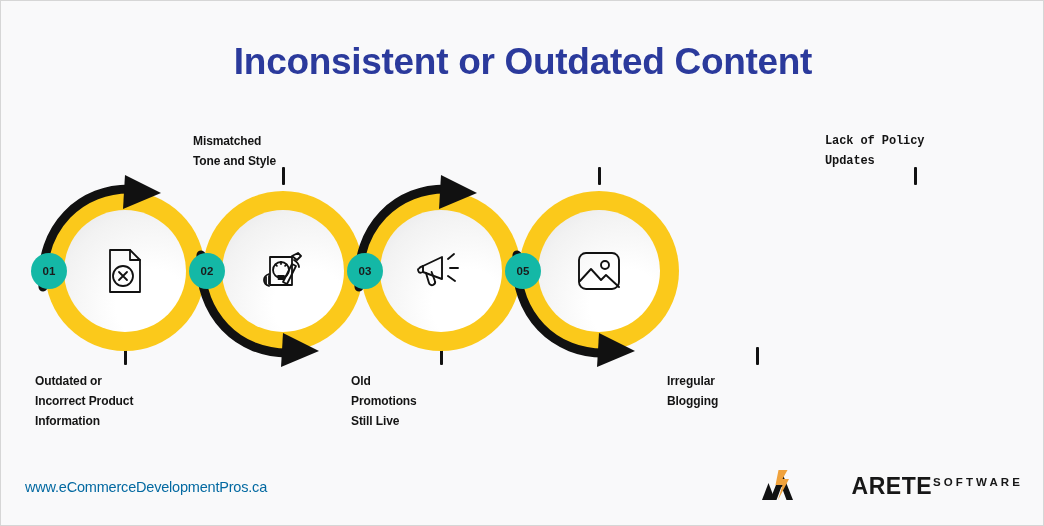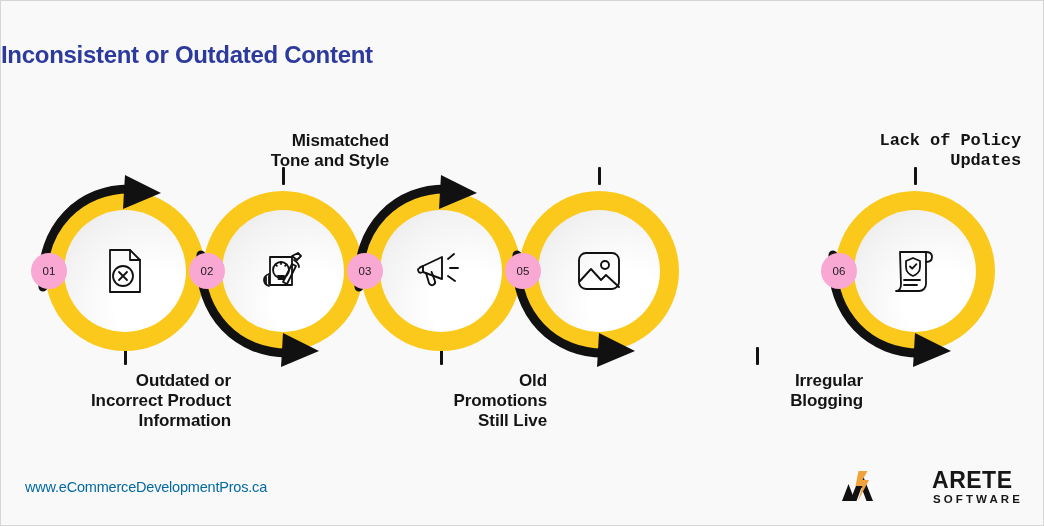--- a/index.html
+++ b/index.html
@@ -22,22 +22,22 @@
     width: 1044px;
     height: 526px;
   }
 
   
   .page-title {
     position: absolute;
     top: 40px;
     left: 0;
     width: 1044px;
-    text-align: left;
-    font-size: 24px;
+    text-align: center;
+    font-size: 37px;
     font-weight: bold;
     letter-spacing: -0.3px;
     color: #2b3a9c;
   }
 
   
   .steps {
     position: absolute;
     top: 112px;
     left: 0;
@@ -47,24 +47,24 @@
   .step {
     position: absolute;
     top: 0;
     width: 212px;
     height: 330px;
   }
 
   
   .caption {
     position: absolute;
-    left: 0;
+    left: 16px;
     width: 212px;
-    text-align: right;
-    font-size: 17px;
+    text-align: left;
+    font-size: 12px;
     font-weight: bold;
     line-height: 20px;
     color: #141414;
     letter-spacing: -0.1px;
   }
   .caption.top    { top: 0px; }
   .caption.bottom { top: 258px; }
 
   
   .tick {
@@ -117,26 +117,26 @@
   }
 
   
   .badge {
     position: absolute;
     left: -14px;
     top: 62px;
     width: 36px;
     height: 36px;
     border-radius: 50%;
-    background: #f9a8d4;
+    background: #14b8a6;
     display: flex;
     align-items: center;
     justify-content: center;
     font-size: 11.5px;
-    font-weight: normal;
+    font-weight: bold;
     color: #1b1b1b;
     letter-spacing: 0.2px;
   }
 
   
   .site-url {
     position: absolute;
     left: 24px;
     top: 478px;
     font-size: 14.5px;
@@ -146,21 +146,21 @@
   .logo {
     position: absolute;
     right: 22px;
     top: 468px;
     display: flex;
     align-items: center;
     gap: 6px;
   }
   .logo-text {
     display: flex;
-    flex-direction: column;
+    flex-direction: row;
     line-height: 1;
     margin-left: 44px;
   }
   .logo-name {
     font-size: 23px;
     font-weight: bold;
     letter-spacing: 0.5px;
     color: #171717;
   }
   .logo-sub {
@@ -272,39 +272,20 @@
           <div class="badge">05</div>
         </div>
       </div>
       <div class="step" style="left: 650px;">
         <div class="caption bottom">Irregular<br>Blogging</div>
         <div class="tick bottom"></div>
       </div>
       <div class="step" style="left: 808px;">
         <div class="caption top" style="top: 18px; font-family: Liberation Mono, monospace;">Lack of Policy<br>Updates</div>
         <div class="tick top"></div>
-        <div class="ring-wrap">
-          <div class="ring"></div>
-          <div class="ring-inner">
-            <span>
-              <svg width="52" height="50" viewBox="0 0 52 50" fill="none" stroke="#111" stroke-width="1.8" stroke-linecap="round" stroke-linejoin="round">
-      <path d="M11 6 h26 v32 c0 4 -3 7 -7 7 h-23 c4 0 5 -3 5 -7 z"></path>
-      <path d="M37 6 c4 0 6 2 6 5 0 3 -2 5 -6 5"></path>
-      <path d="M24 12 l7 3 v6 c0 5 -4 8 -7 9 -3 -1 -7 -4 -7 -9 v-6 z"></path>
-      <path d="M21 20.5 l2.2 2.2 4.2 -4.6"></path>
-      <path d="M15 34 h16 M15 39 h13"></path>
-    </svg>
-            </span>
-          </div>
-          <div class="arc"><svg viewBox="0 0 192 192" width="192" height="192">
-    <path d="M14 80 C10 140 52 180 104 178" fill="none" stroke="#111" stroke-width="9" stroke-linecap="round"></path>
-    <path d="M96 158 L132 176 L94 192 Z" fill="#111"></path>
-  </svg></div>
-          <div class="badge">06</div>
-        </div>
       </div>
     </div>
 
   <div class="site-url">www.eCommerceDevelopmentPros.ca</div>
 
   <div class="logo">
     <svg width="42" height="34" viewBox="0 0 42 34">
       <path d="M21.5 2 L33 31 L26.5 31 L21.5 17.5 L16.5 31 L10 31 Z" fill="#111111"></path>
       <path d="M18.5 1 L27.5 1 L22.5 10 L29 10 L18 31 L22.5 16 L15.5 16 Z" fill="#f0a23c"></path>
       <path d="M8.5 14 L15 31 L2 31 Z" fill="#111111"></path>

